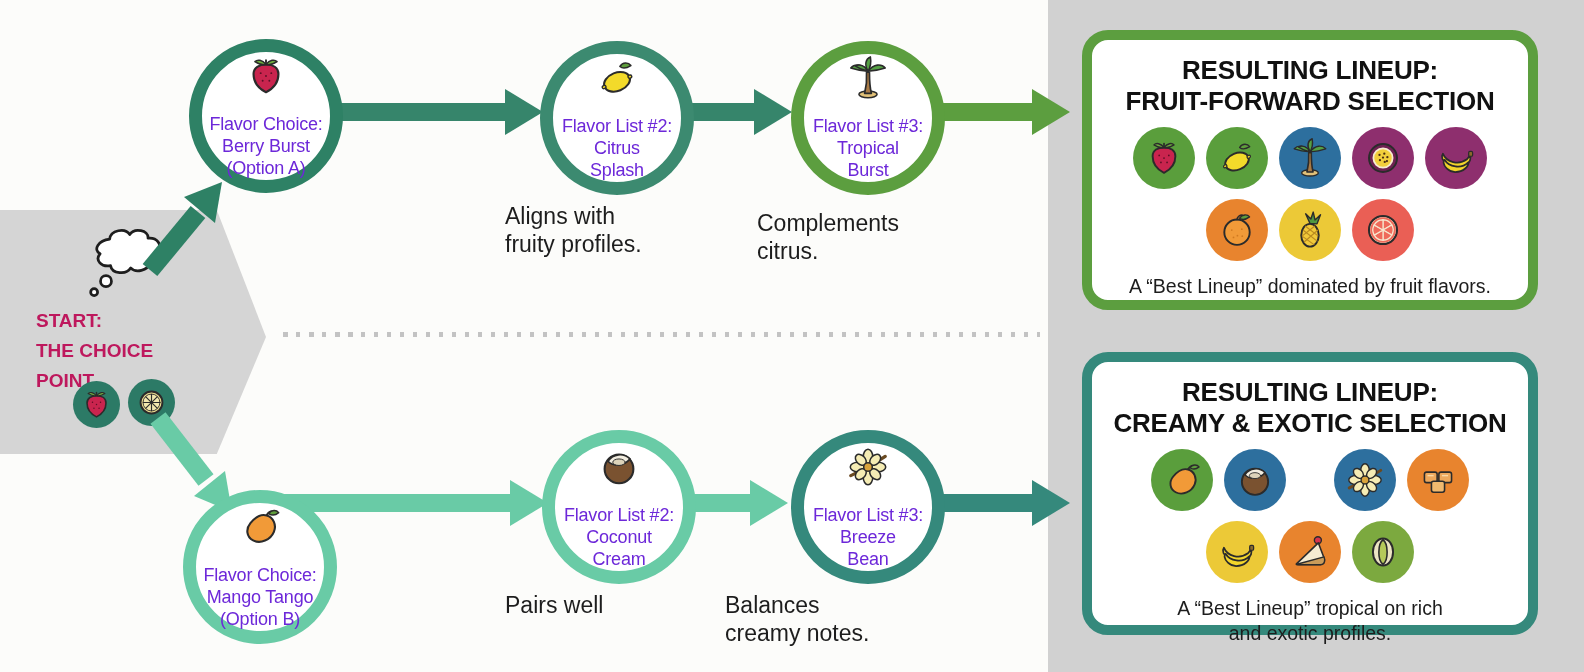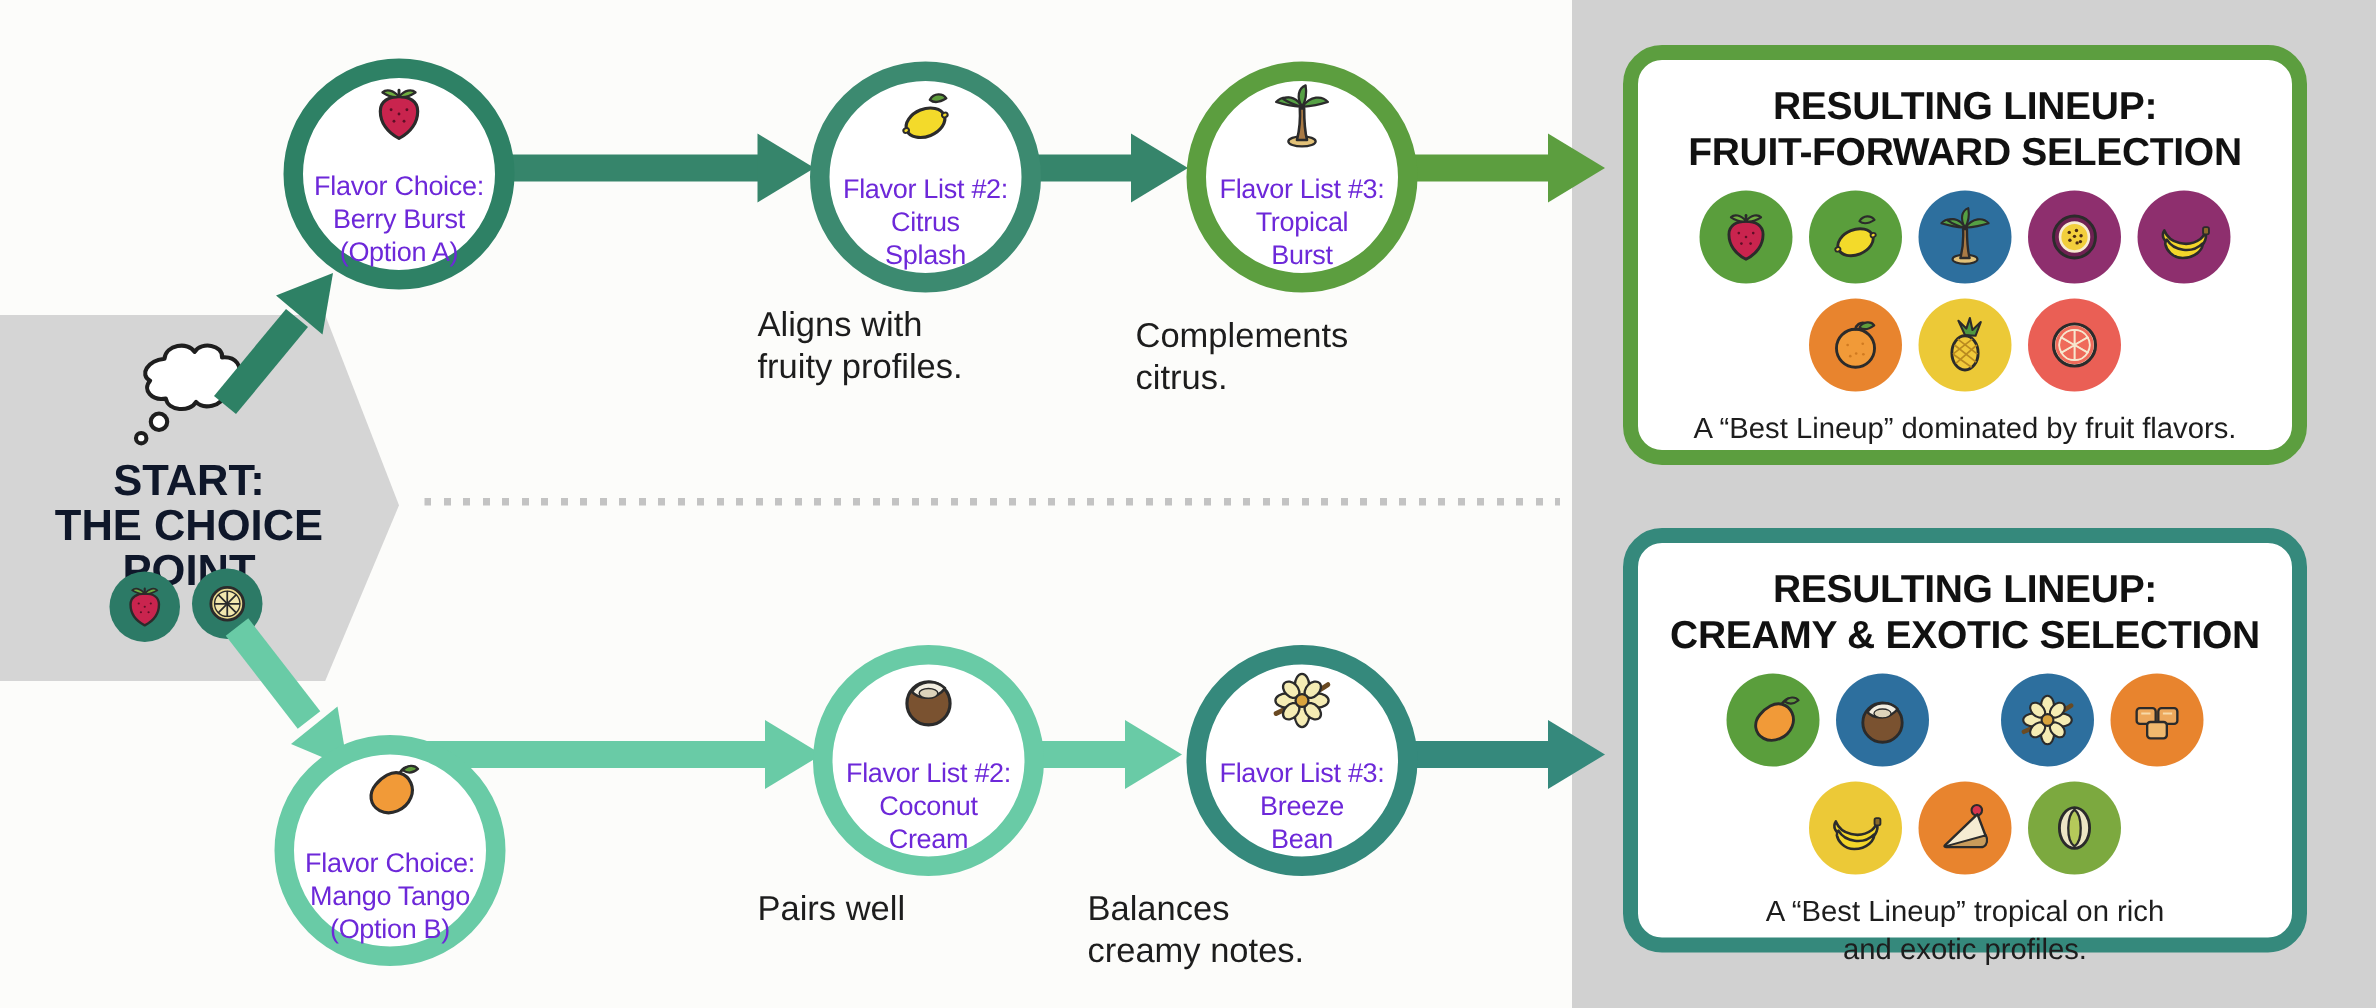--- a/index.html
+++ b/index.html
@@ -20,22 +20,22 @@
 
   
   .dotted { left:283px; top:332px; width:757px; height:5px;
     background:repeating-linear-gradient(90deg,#c3c3c3 0 4.5px,transparent 4.5px 13px);
     z-index:0; }
 
   
   .cloud { left:80px; top:220px; width:94px; height:84px; z-index:4; }
   .cloud svg { width:100%; height:100%; display:block; }
 
-  .startword { left:36px; top:306px; width:180px; text-align:center;
-    font-weight:bold; font-size:29px; line-height:30px; color:#0f172a; z-index:3; }
+  .startword { left:36px; top:306px; width:180px; text-align:left;
+    font-weight:bold; font-size:19px; line-height:30px; color:#be185d; z-index:3; }
   .startword span { display:block; }
 
   .sbadge { width:47px; height:47px; border-radius:50%;
     display:flex; align-items:center; justify-content:center; z-index:3; }
   .sbadge svg { width:35px; height:35px; }
 
   
   .node { position:absolute; width:128px; height:128px; border:13px solid #2e8165;
     border-radius:50%; background:#fff; z-index:5;
     display:flex; flex-direction:column; align-items:center; justify-content:center;

